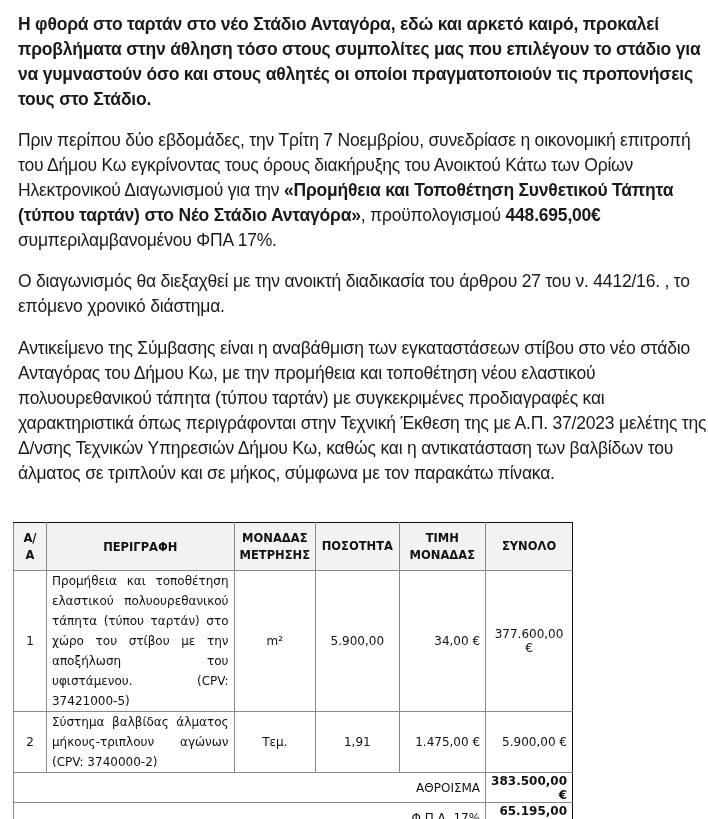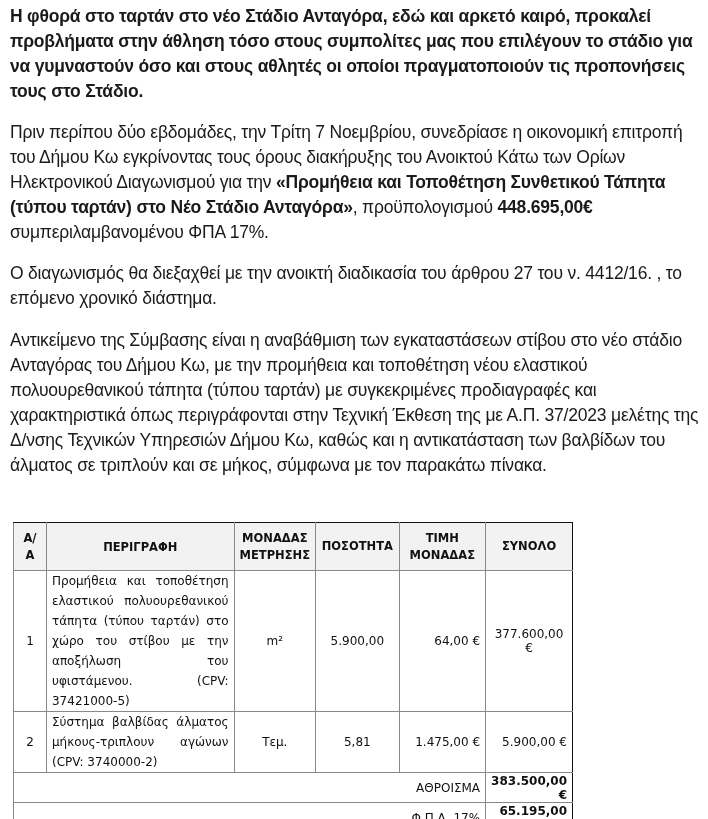--- a/index.html
+++ b/index.html
@@ -1,18 +1,18 @@
 <!DOCTYPE html>
 <html><head>
 <meta charset="utf-8">
 <style>
   html, body { margin: 0; padding: 0; background: #ffffff; }
   body { width: 708px; height: 819px; overflow: hidden; position: relative; color: #1a1a1a; }
   .article { position: absolute; left: 10px; top: 0; width: 690px; font-family: "Liberation Sans", sans-serif; font-size: 17.5px; line-height: 25px; letter-spacing: -0.2px; }
-  .article p { margin: 0; }
+  .article p { margin: 8px; }
   .p1 { position: absolute; top: 4px; left: 0; width: 690px; font-weight: bold; }
   .p2 { position: absolute; top: 120px; left: 0; width: 690px; }
   .p3 { position: absolute; top: 261px; left: 0; width: 690px; }
   .p4 { position: absolute; top: 328px; left: 0; width: 690px; }
   .article b { font-weight: bold; }
 
   .tbl { position: absolute; left: 13px; top: 522px; width: 560px; border-collapse: collapse; font-family: "DejaVu Sans", sans-serif; font-size: 12px; color: #111; }
   .tbl td, .tbl th { border: 1px solid #888; padding: 0 5px; vertical-align: middle; }
   .tbl th { background: #f2f2f2; font-weight: bold; font-size: 11.5px; text-align: center; line-height: 17px; height: 47px; }
   .tbl .c-aa { width: 33px; text-align: center; }
@@ -48,28 +48,28 @@
     <th class="c-unit dark-t"><span>ΜΟΝΑΔΑΣ</span><br><span>ΜΕΤΡΗΣΗΣ</span></th>
     <th class="c-qty dark-t">ΠΟΣΟΤΗΤΑ</th>
     <th class="c-price dark-t" style="text-align:center"><span>ΤΙΜΗ</span><br><span>ΜΟΝΑΔΑΣ</span></th>
     <th class="c-total dark-t dark-l dark-r" style="text-align:center">ΣΥΝΟΛΟ</th>
   </tr>
   <tr class="r1">
     <td class="c-aa">1</td>
     <td class="c-desc dark-l">Προμήθεια και τοποθέτηση ελαστικού πολυουρεθανικού τάπητα (τύπου ταρτάν) στο χώρο του στίβου με την αποξήλωση του υφιστάμενου. (CPV: 37421000-5)</td>
     <td class="c-unit">m²</td>
     <td class="c-qty">5.900,00</td>
-    <td class="c-price">64,00 €</td>
+    <td class="c-price">34,00 €</td>
     <td class="c-total dark-l dark-r" style="text-align:center">377.600,00 €</td>
   </tr>
   <tr class="r2">
     <td class="c-aa">2</td>
     <td class="c-desc dark-l">Σύστημα βαλβίδας άλματος μήκους-τριπλουν αγώνων (CPV: 3740000-2)</td>
     <td class="c-unit">Τεμ.</td>
-    <td class="c-qty">5,81</td>
+    <td class="c-qty">1,91</td>
     <td class="c-price">1.475,00 €</td>
     <td class="c-total dark-l dark-r">5.900,00 €</td>
   </tr>
   <tr class="sum">
     <td colspan="5" class="lbl">ΑΘΡΟΙΣΜΑ</td>
     <td class="c-total strong dark-l dark-r">383.500,00 €</td>
   </tr>
   <tr class="sum">
     <td colspan="5" class="lbl dark-t">Φ.Π.Α. 17%</td>
     <td class="c-total strong dark-l dark-r dark-t">65.195,00 €</td>

